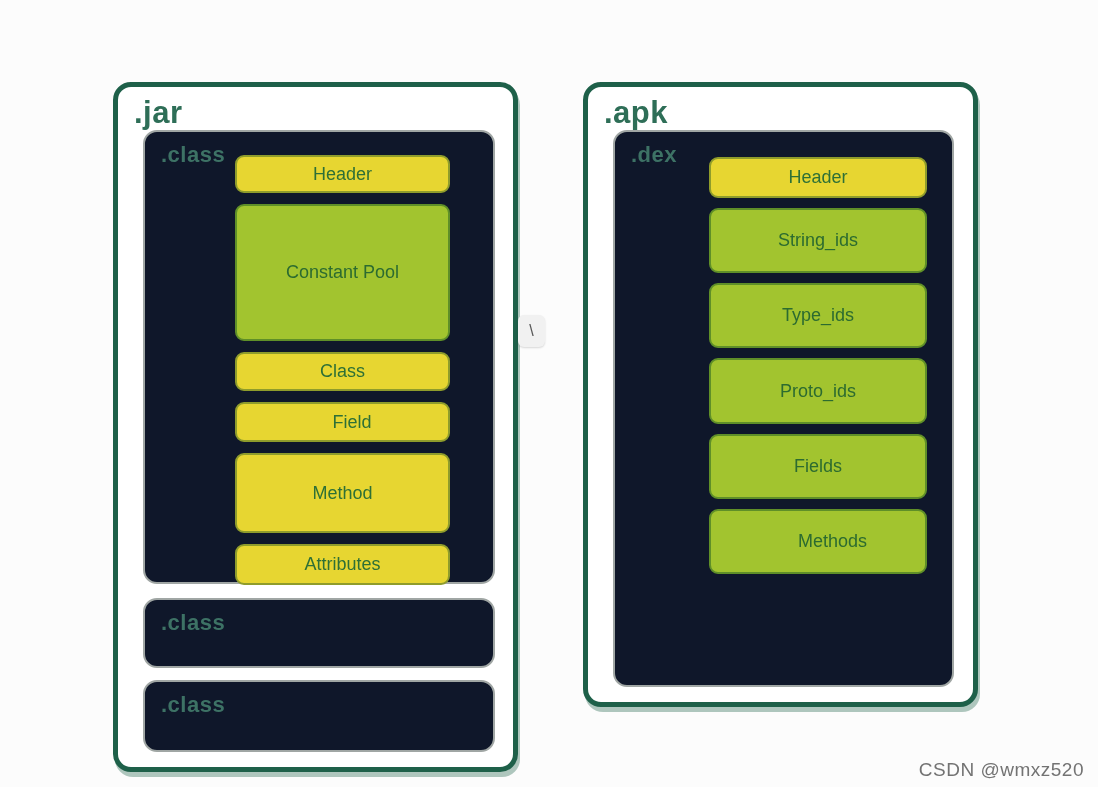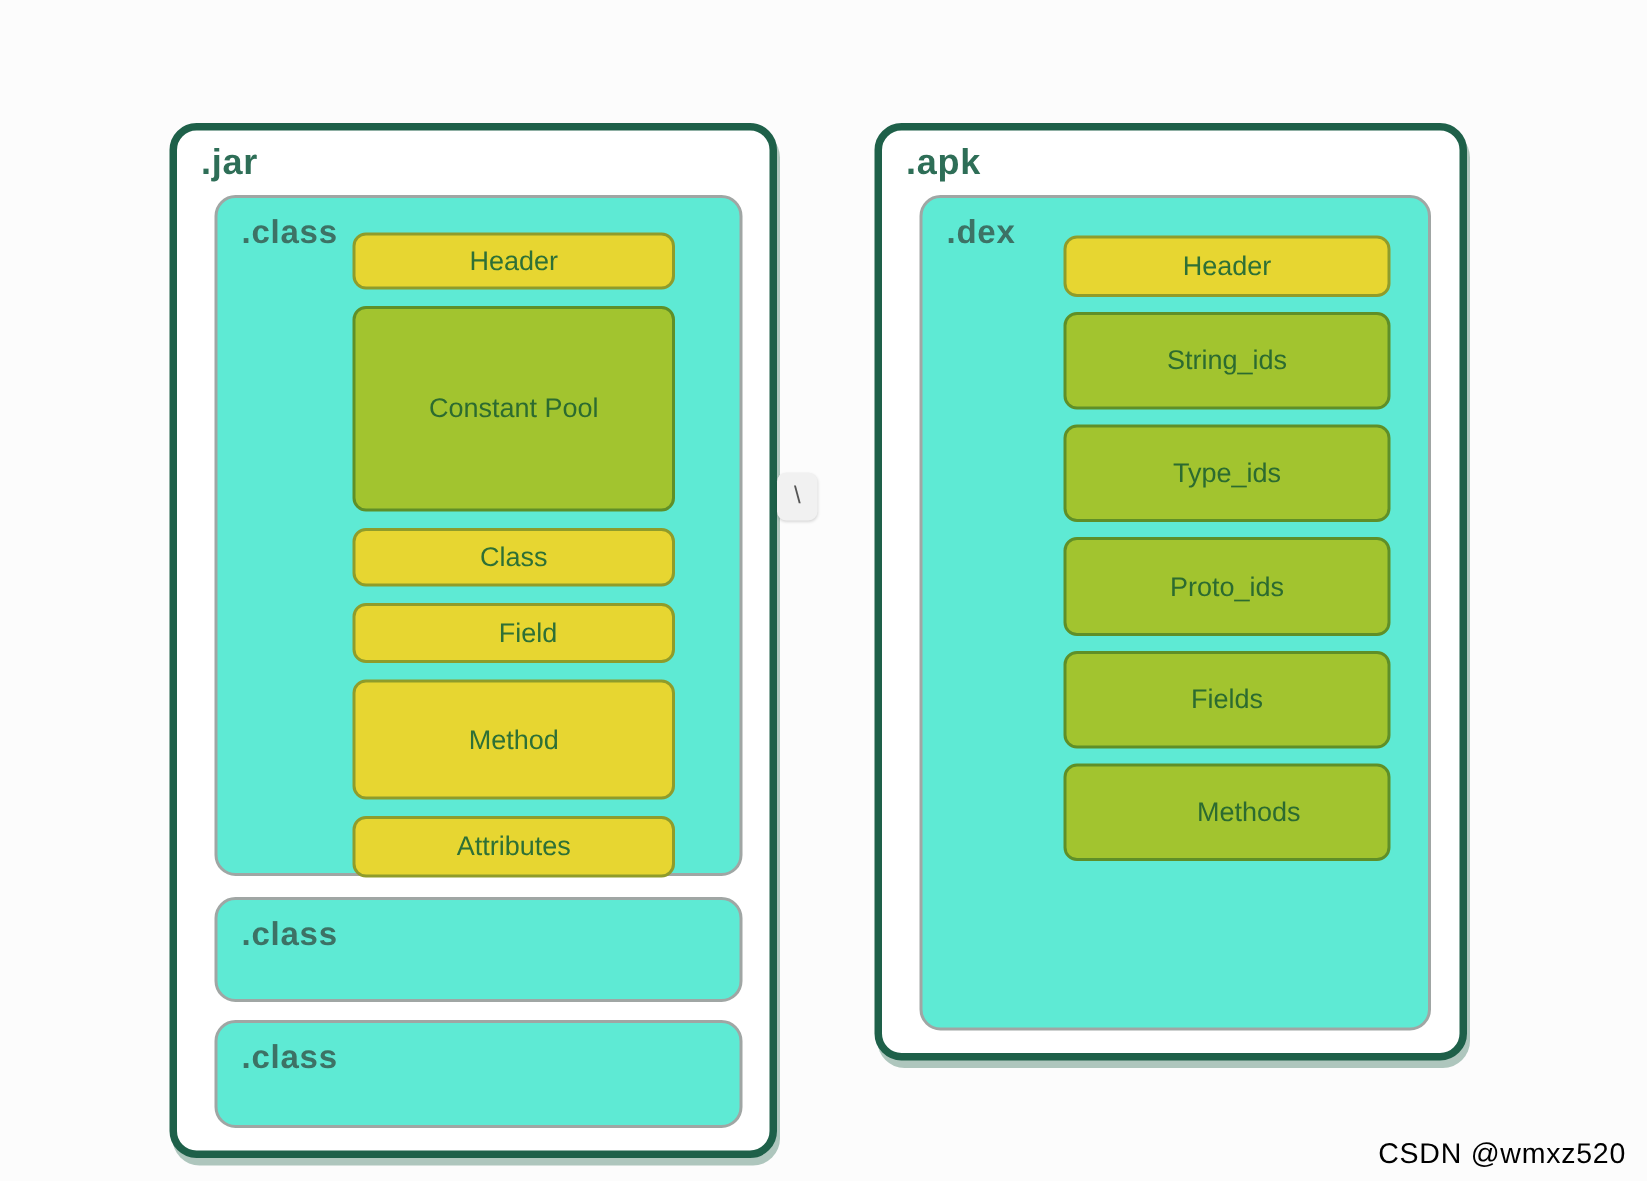--- a/index.html
+++ b/index.html
@@ -8,24 +8,24 @@
     background:#fcfcfc;
     font-family:"Liberation Sans","DejaVu Sans",sans-serif;
   }
   .panel{
     position:absolute;background:#ffffff;
     border:5px solid #1e6049;border-radius:18px;
     box-shadow:2px 5px 0 rgba(30,96,73,0.35);
   }
   .panel-label{
     position:absolute;left:16px;top:8px;
-    font-size:24px;font-weight:bold;color:#2e6e57;letter-spacing:0.5px;
+    font-size:31px;font-weight:bold;color:#2e6e57;letter-spacing:0.5px;
   }
   .container-box{
-    position:absolute;background:#5eead4;
+    position:absolute;background:#0f172a;
     border:2px solid #a0a6a4;border-radius:14px;
   }
   .container-label{
     position:absolute;left:16px;top:10px;
     font-size:22px;font-weight:bold;color:#3d7265;letter-spacing:0.5px;
   }
   .blocks-col{
     position:absolute;display:flex;flex-direction:column;
   }
   .blk{
@@ -54,21 +54,21 @@
   .dex-col .b7{height:46px;}
   .key-badge{
     position:absolute;left:518px;top:315px;width:27px;height:32px;
     background:#f1f1f1;border-radius:6px;
     box-shadow:0 1px 2px rgba(0,0,0,0.15);
     display:flex;align-items:center;justify-content:center;
     font-size:16px;color:#555;
   }
   .watermark{
     position:absolute;right:14px;bottom:6px;
-    font-size:19px;color:#000000;letter-spacing:0.5px;
+    font-size:19px;color:#737373;letter-spacing:0.5px;
   }
 </style>
 </head>
 <body>
 
 <div class="panel" style="left:113px;top:82px;width:395px;height:680px;">
   <div class="panel-label">.jar</div>
 
   <div class="container-box" style="left:25px;top:43px;width:348px;height:450px;">
     <div class="container-label">.class</div>

